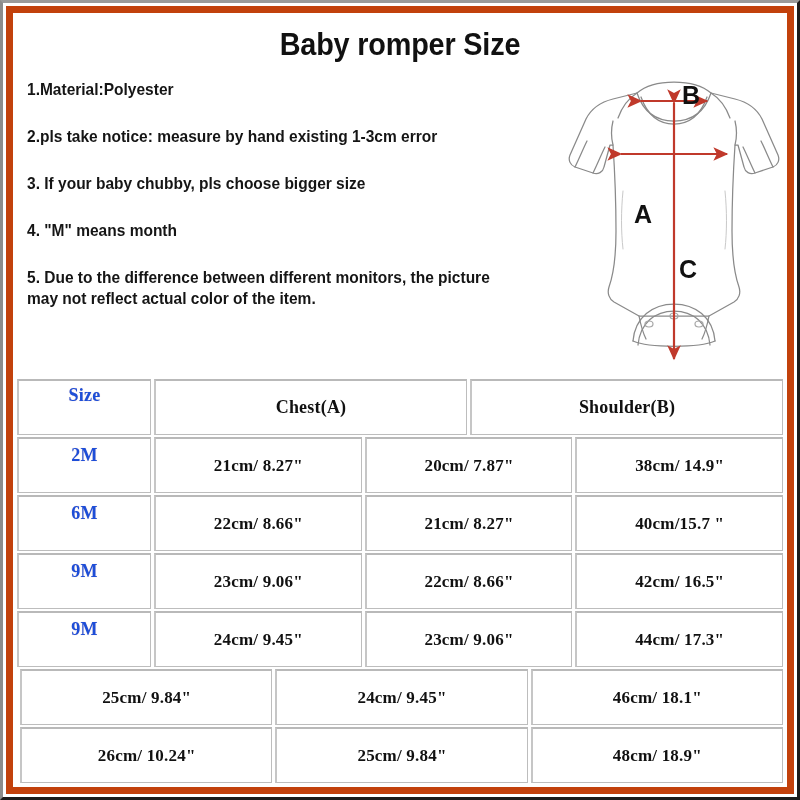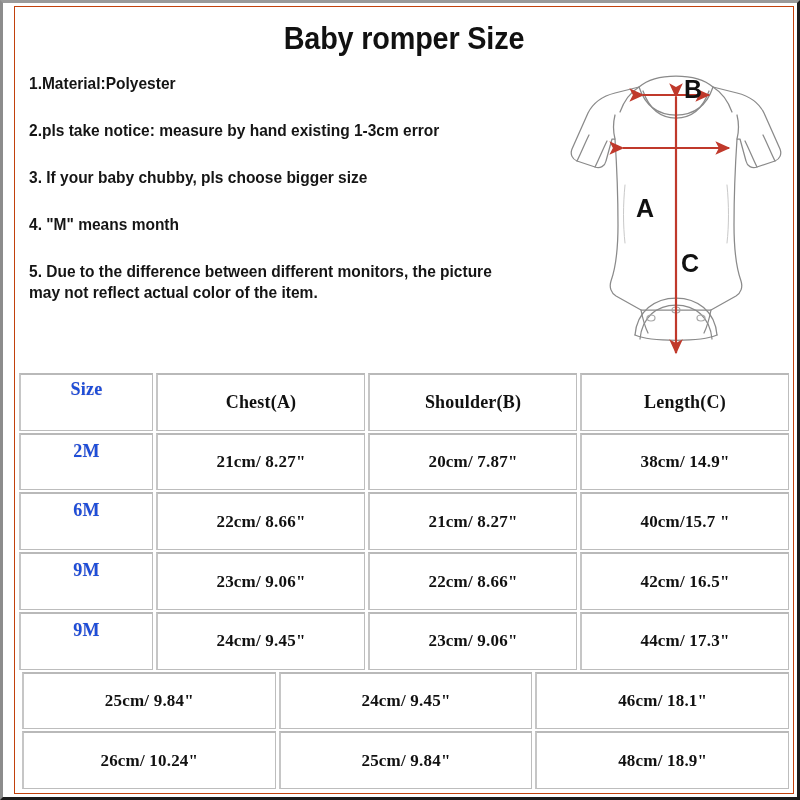--- a/index.html
+++ b/index.html
@@ -17,23 +17,22 @@
     background:#fff;
     border-left:3px solid #8c8c8c;
     border-top:3px solid #9a9a9a;
     border-right:3px solid #1b1b1b;
     border-bottom:3px solid #1b1b1b;
   }
   #inner-frame{
     position:absolute;
     left:3px;top:3px;right:3px;bottom:3px;
     box-sizing:border-box;
-    border:1px solid #c2410c;
+    border:7px solid #c2410c;
     background:#fff;
-    margin-left:8px;
   }
 
   
   #title{
     position:absolute;
     left:0;right:0;top:14px;
     text-align:center;
     font-family:"Liberation Sans", sans-serif;
     font-weight:bold;
     font-size:31px;
@@ -258,23 +257,20 @@
       <div class="trow header">
         <div class="tcell c-size">
           <span class="size-text">Size</span>
         </div>
         <div class="tcell c-meas">
           <span class="head-text">Chest(A)</span>
         </div>
         <div class="tcell c-meas">
           <span class="head-text">Shoulder(B)</span>
         </div>
-        <div class="tcell c-meas">
-          <span class="head-text">Length(C)</span>
-        </div>
       </div>
 
       <div class="trow">
         <div class="tcell c-size">
           <span class="size-text">2M</span>
         </div>
         <div class="tcell c-meas">
           <span class="meas-text">21cm/ 8.27"</span>
         </div>
         <div class="tcell c-meas">

